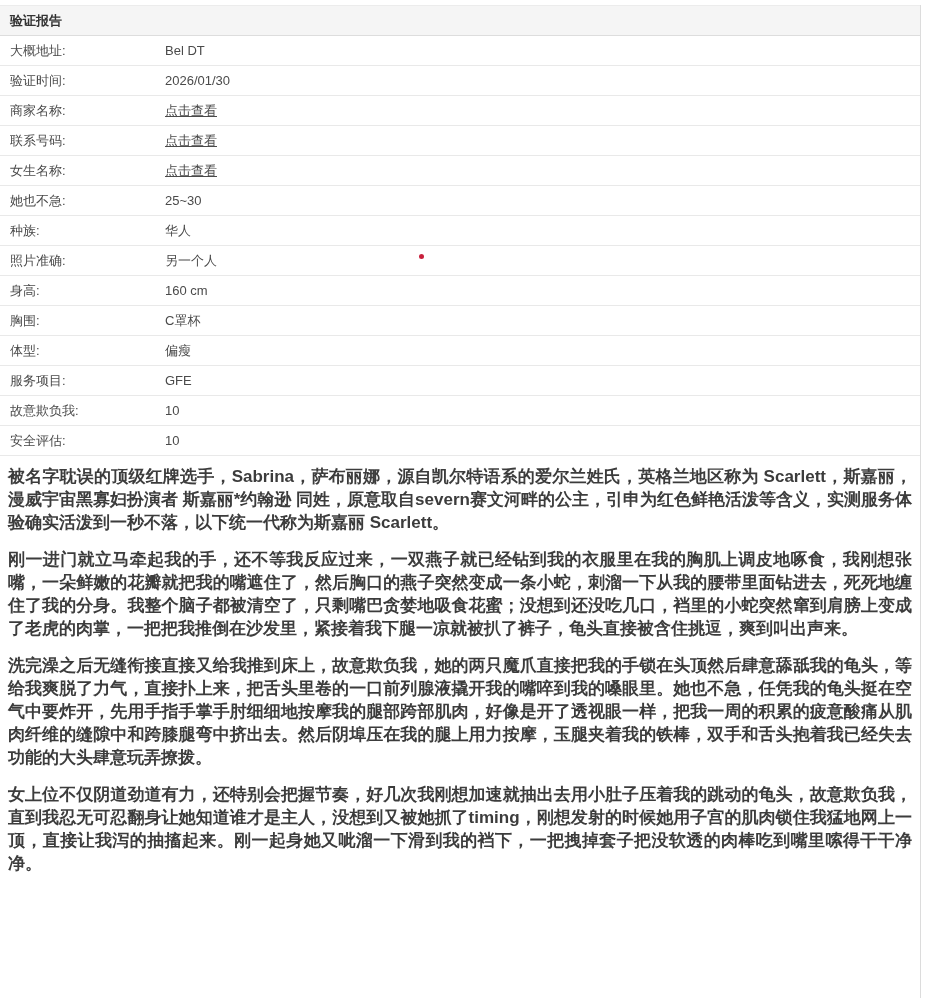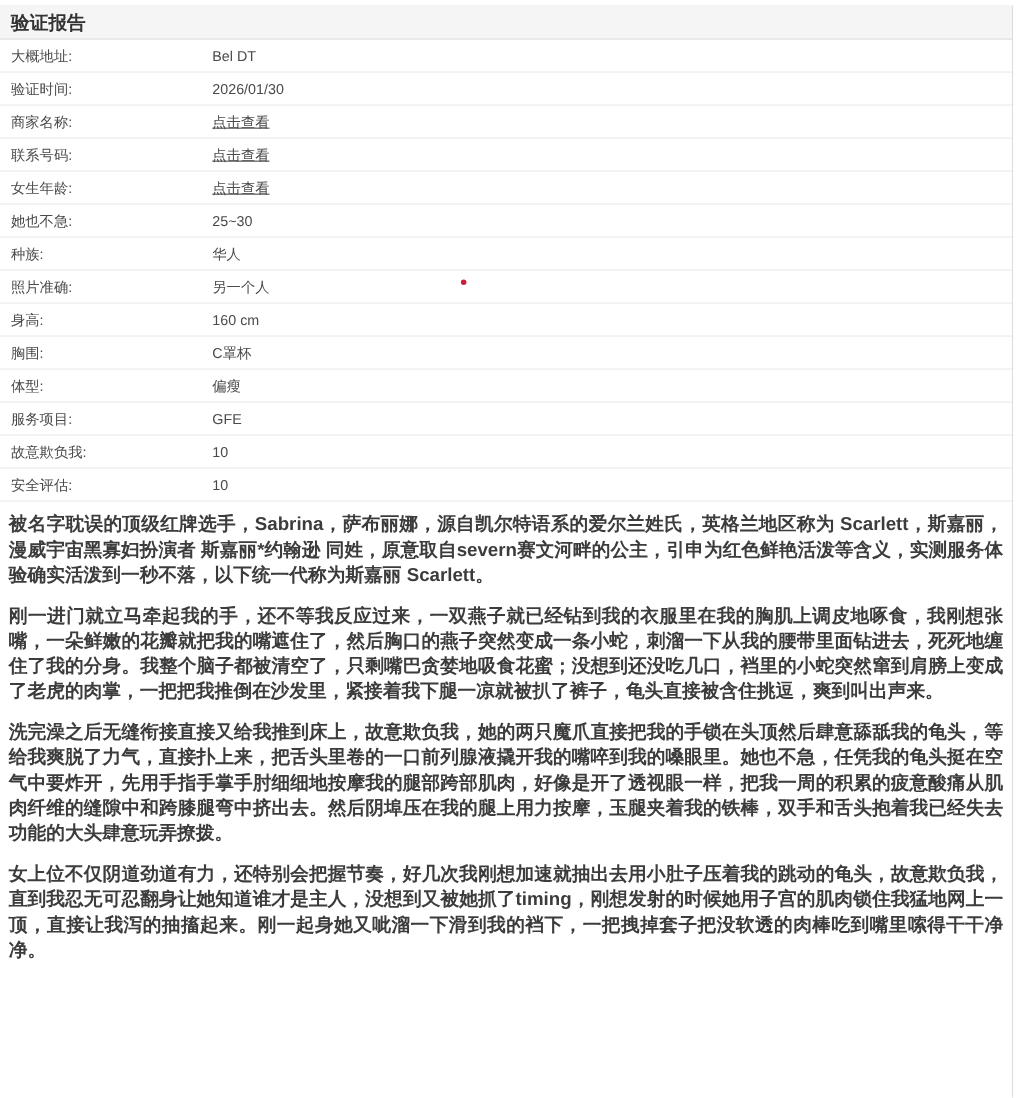--- a/index.html
+++ b/index.html
@@ -24,32 +24,31 @@
     width: 100%;
     border-top: 1px solid #ececec;
   }
   .report-header {
     height: 30px;
     background: #f5f5f5;
     border-bottom: 1px solid #dddddd;
     display: flex;
     align-items: center;
     padding-left: 10px;
-    font-size: 17px;
+    font-size: 13px;
     font-weight: bold;
     color: #333333;
   }
   .report-row {
     height: 30px;
     border-bottom: 1px solid #e9e9e9;
     display: flex;
     align-items: center;
     font-size: 13px;
     color: #4a4a4a;
-    gap: 28px;
   }
   .report-row .label {
     width: 165px;
     padding-left: 10px;
     flex: 0 0 165px;
   }
   .report-row .value { flex: 1; }
   .report-row .value.link { cursor: pointer; text-decoration: underline; }
   
   .review {
@@ -92,21 +91,21 @@
       </div>
       <div class="report-row">
         <div class="label">商家名称:</div>
         <div class="value link">点击查看</div>
       </div>
       <div class="report-row">
         <div class="label">联系号码:</div>
         <div class="value link">点击查看</div>
       </div>
       <div class="report-row">
-        <div class="label">女生年龄:</div>
+        <div class="label">女生名称:</div>
         <div class="value link">点击查看</div>
       </div>
       <div class="report-row">
         <div class="label">她也不急:</div>
         <div class="value">25~30</div>
       </div>
       <div class="report-row">
         <div class="label">种族:</div>
         <div class="value">华人</div>
       </div>

